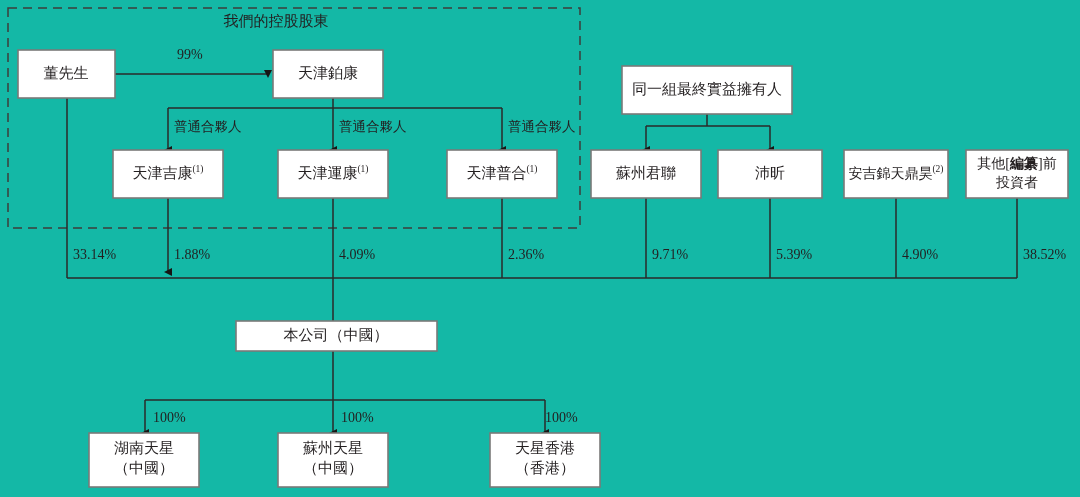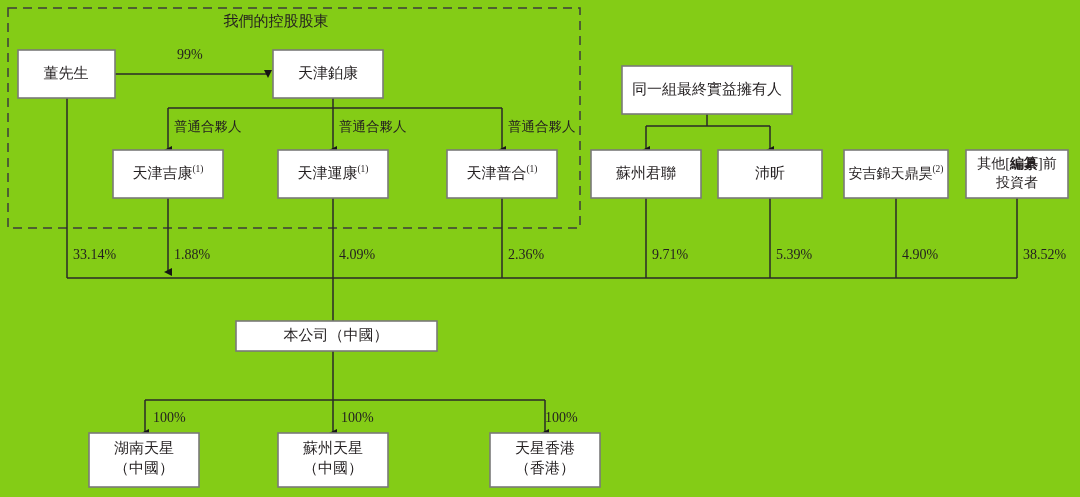--- a/index.html
+++ b/index.html
@@ -4,21 +4,21 @@
 <style>
   html, body {
     margin: 0;
     padding: 0;
     background: #ffffff;
   }
   #chart-root {
     position: relative;
     width: 1080px;
     height: 497px;
-    background: #84cc16;
+    background: #14b8a6;
     font-family: "Liberation Serif", "DejaVu Serif", serif;
     overflow: hidden;
   }
   svg.diagram {
     position: absolute;
     left: 0;
     top: 0;
     width: 1080px;
     height: 497px;
   }

